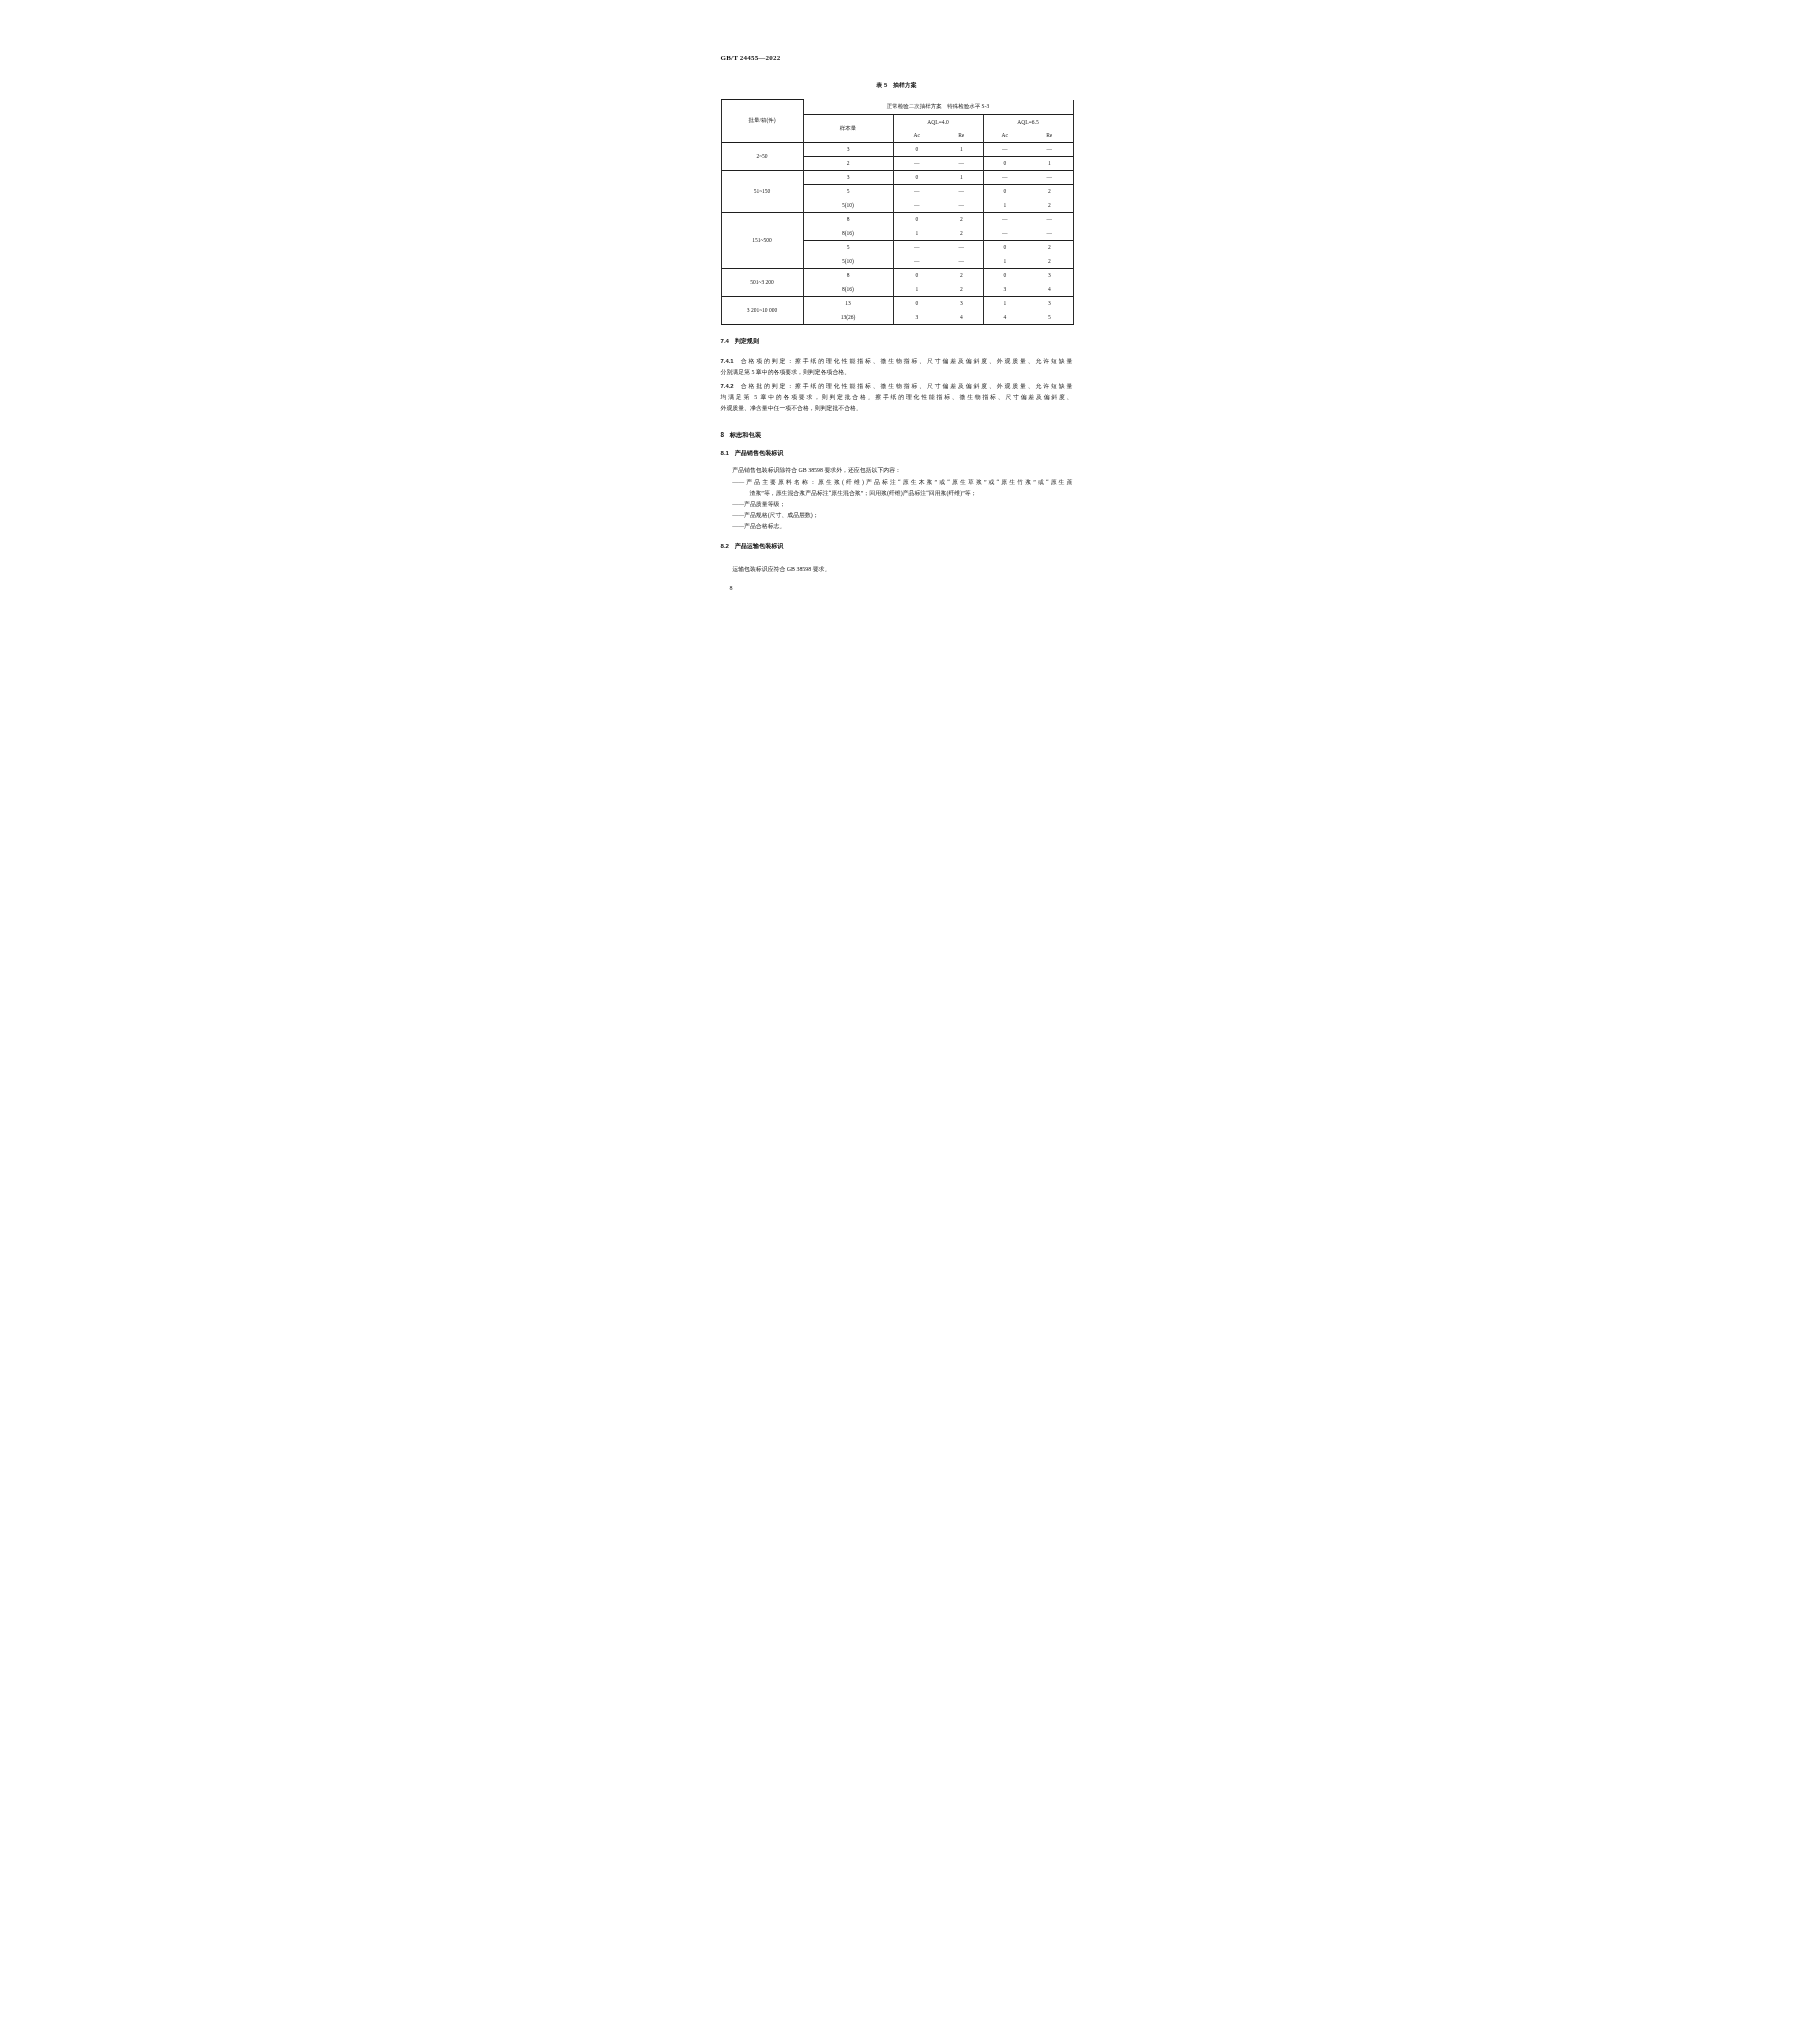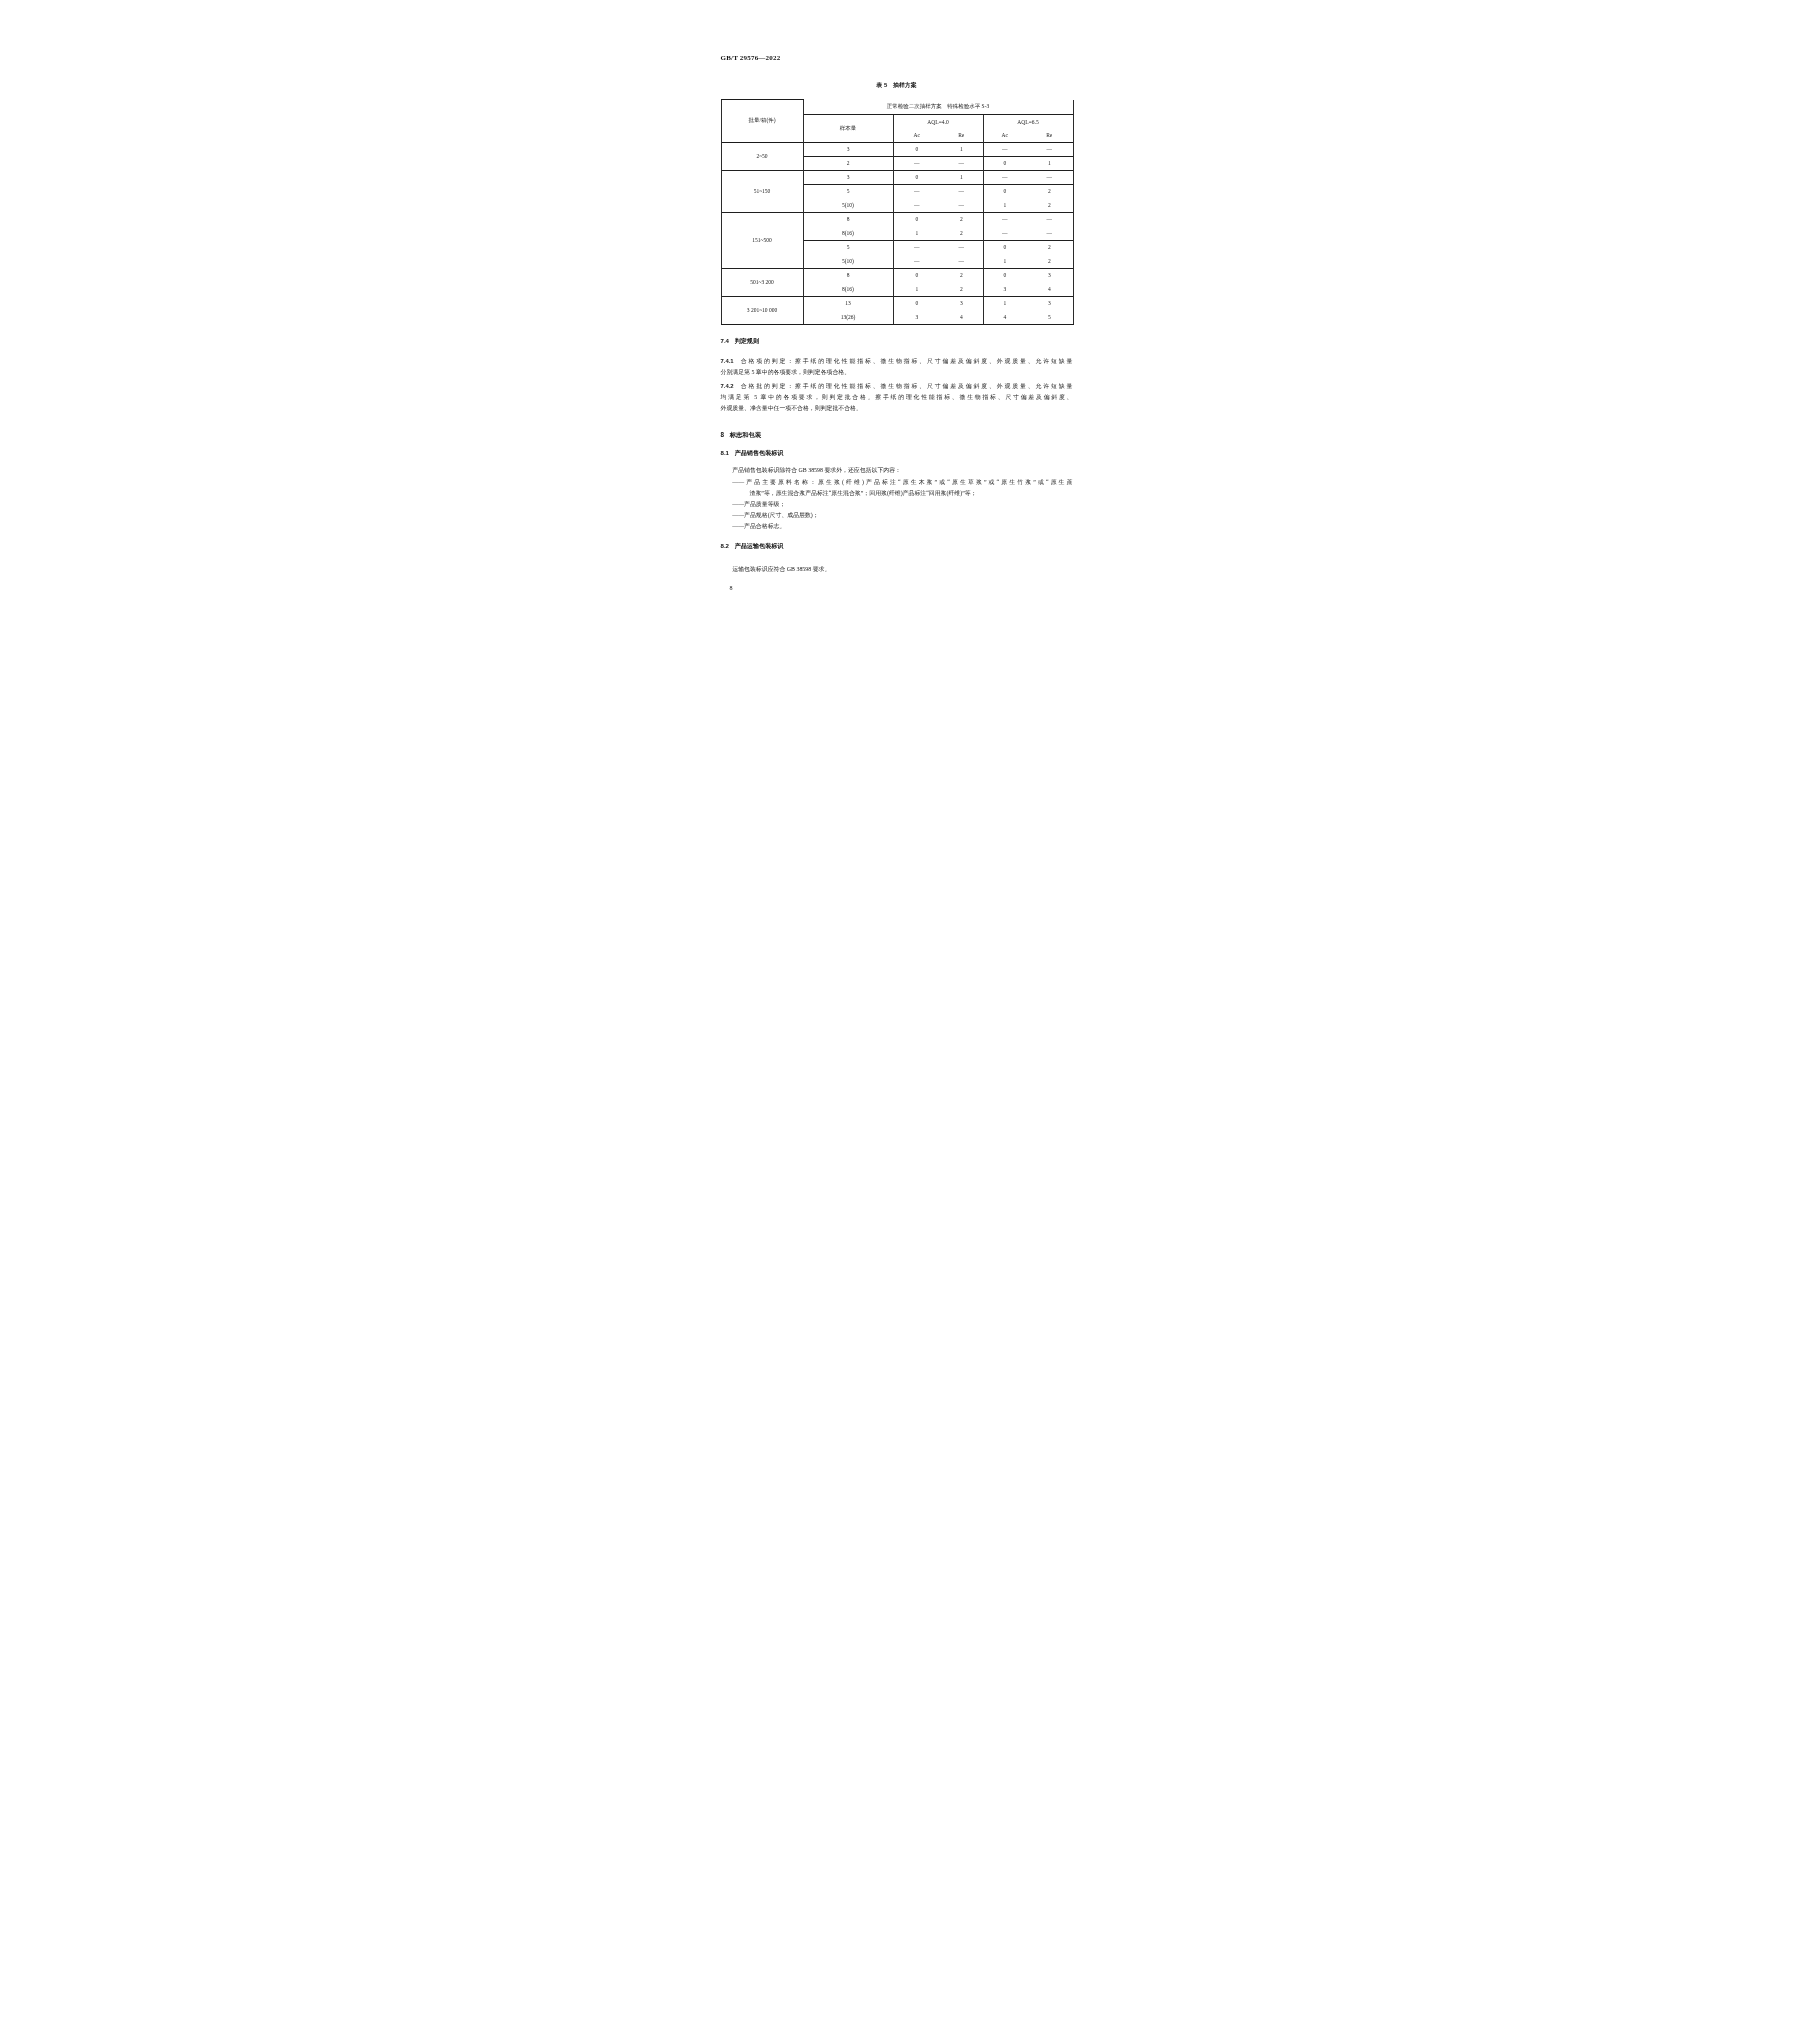--- a/index.html
+++ b/index.html
@@ -67,21 +67,21 @@
   .footer-page-num {
     position:absolute; left:57px; top:585px;
     font-size:6.1px; color:#1b1b1b;
   }
 </style>
 </head>
 <body>
 
 <div class="page">
 
-  <div class="doc-no">GB/T 29576—2022</div>
+  <div class="doc-no">GB/T 24455—2022</div>
 
   <div class="table-title">表 5　抽样方案</div>
 
   <table class="sampling">
     <colgroup>
       <col style="width:82px">
         <col style="width:90px">
       <col style="width:47px">
         <col style="width:43px">
       <col style="width:43px">

